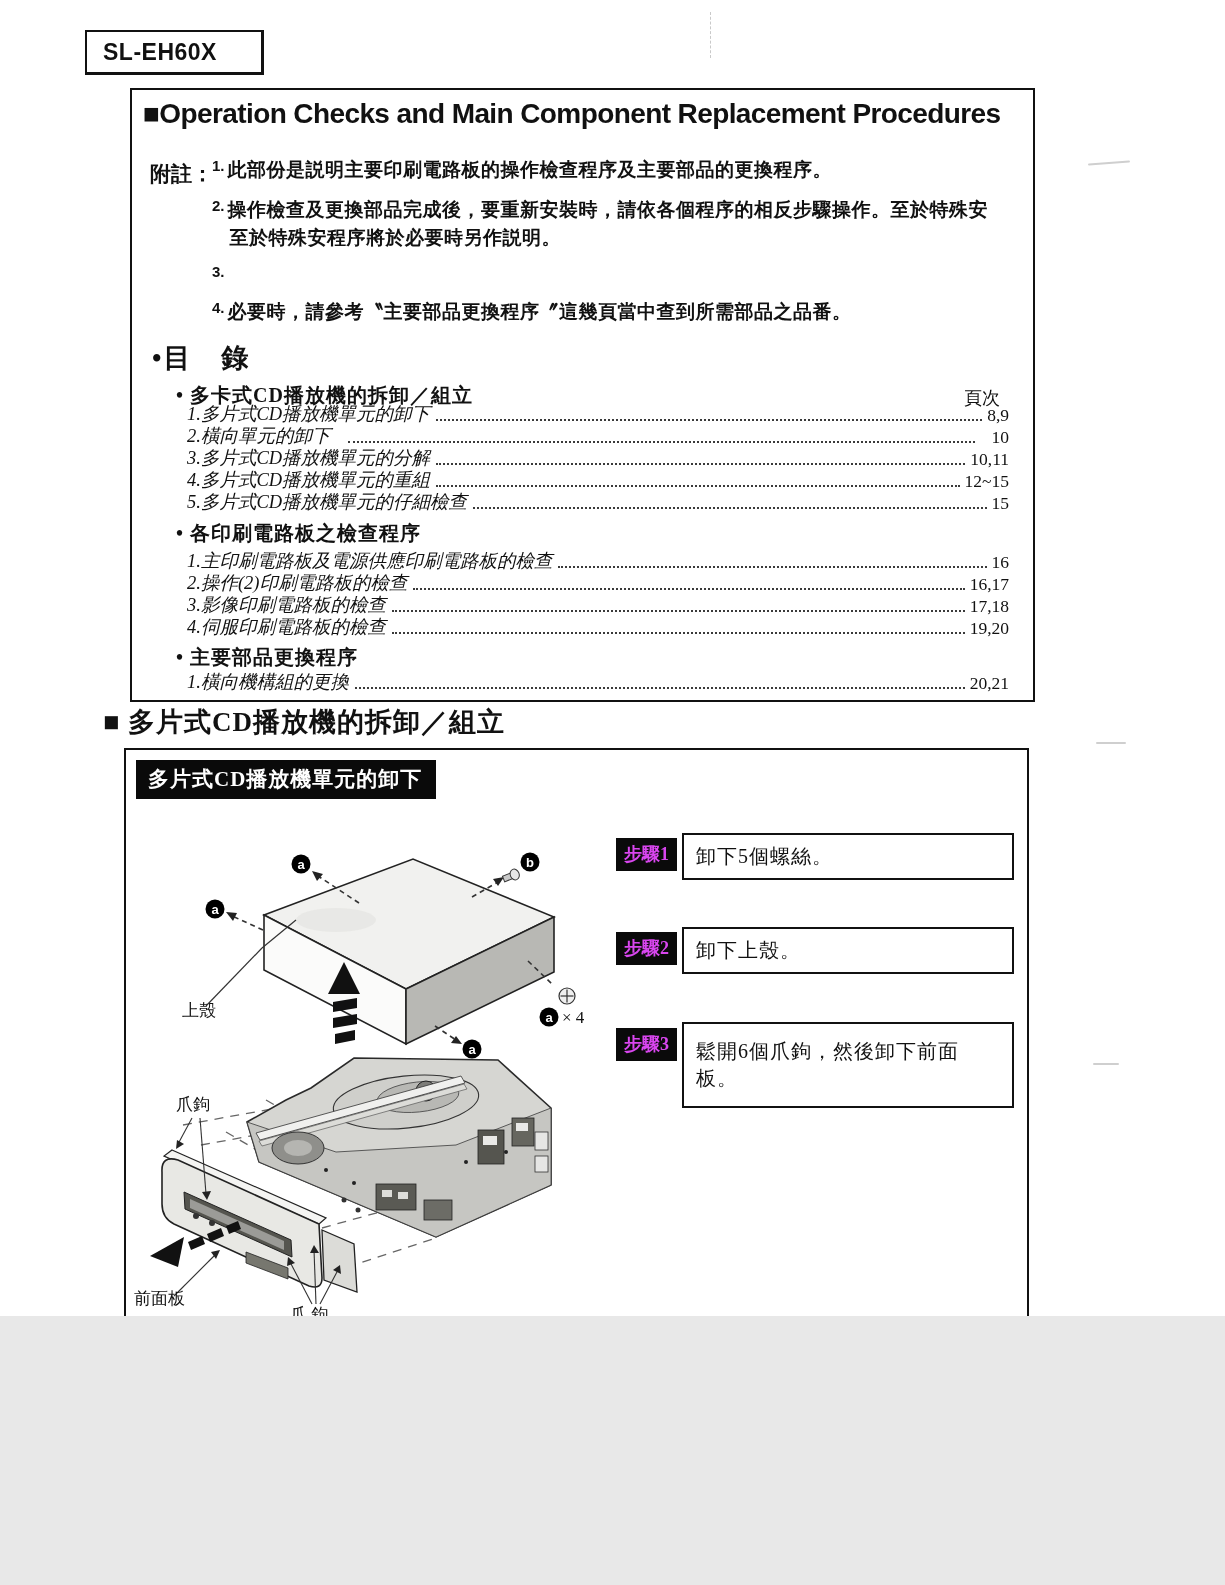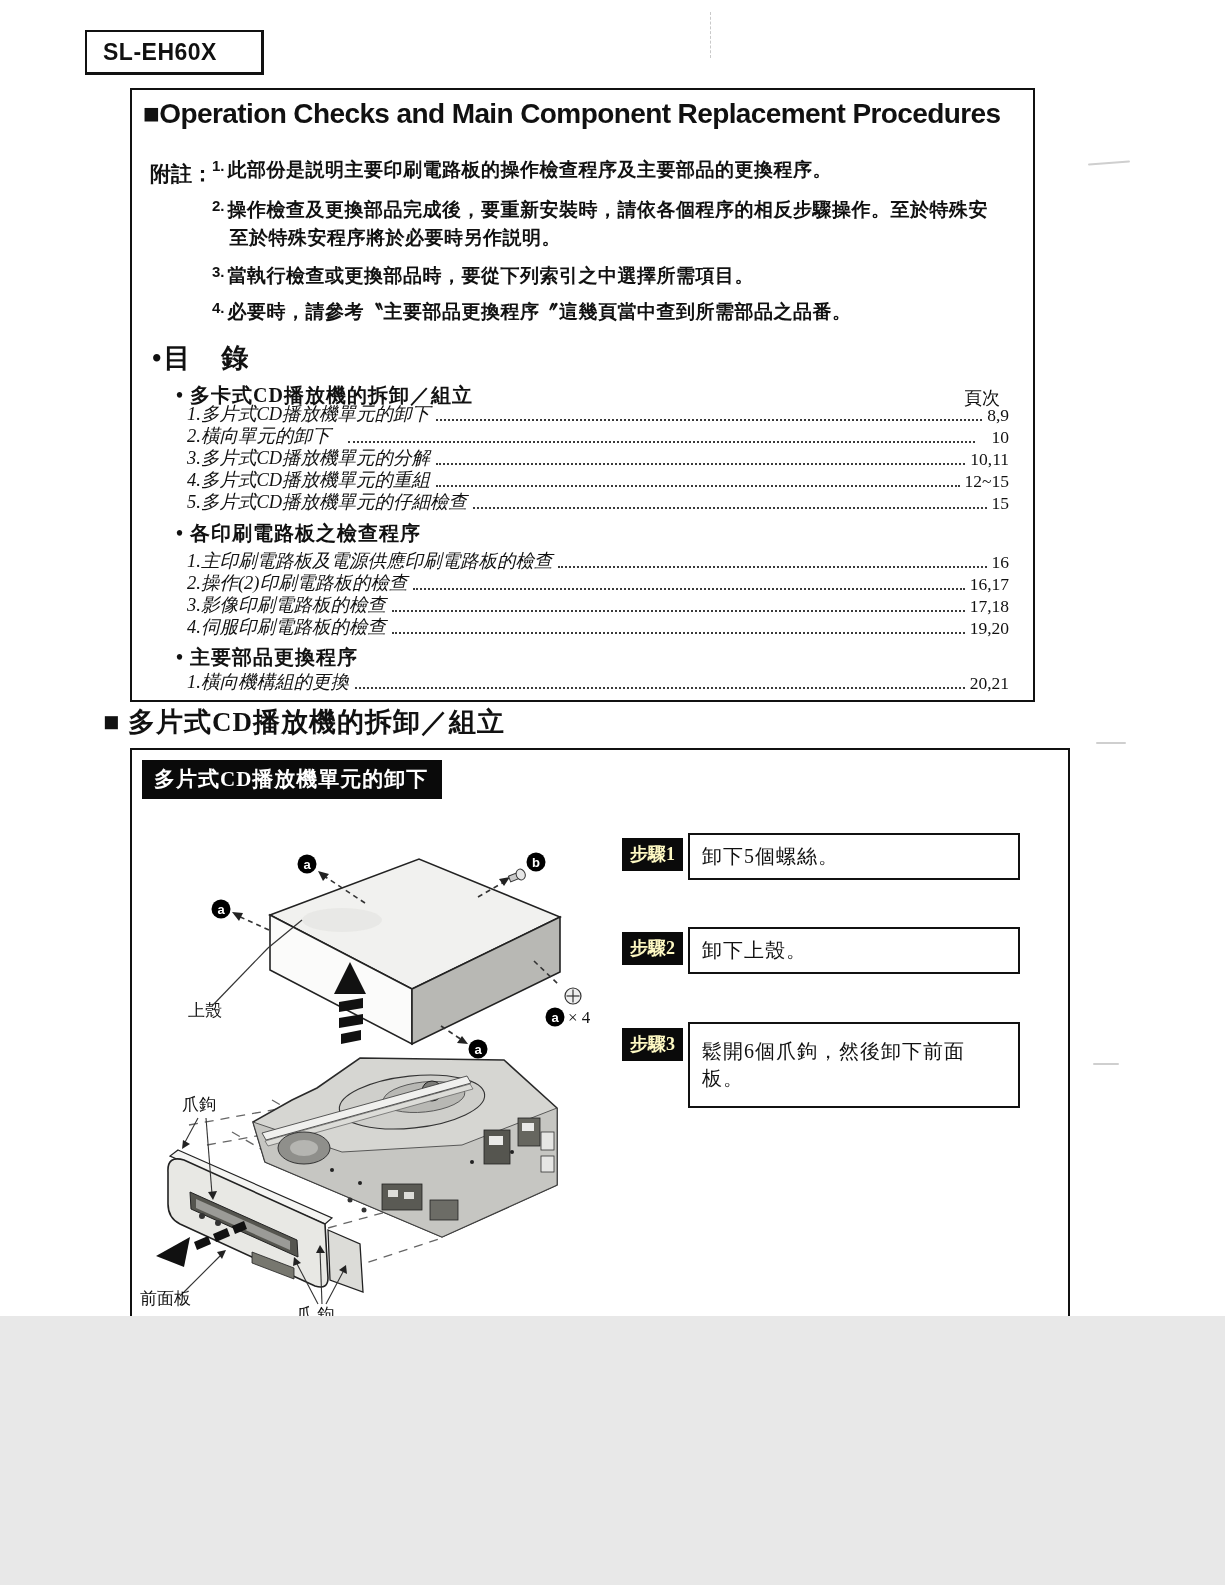--- a/index.html
+++ b/index.html
@@ -13,21 +13,21 @@
   
   .model-box{
     left:85px;top:30px;width:158px;height:40px;
     border:2px solid #111;border-right-width:3px;border-bottom-width:3px;
     display:flex;align-items:center;padding-left:16px;
     font-weight:bold;font-size:23px;letter-spacing:0.5px;
   }
 
   
   .box1{left:130px;top:88px;width:901px;height:610px;border:2px solid #111;}
-  .box2{left:130px;top:748px;width:901px;height:580px;border:2px solid #111;padding-left:35px;}
+  .box2{left:124px;top:748px;width:901px;height:580px;border:2px solid #111;}
 
   .main-title{
     left:11px;top:8px;width:885px;
     font-weight:bold;font-size:28px;letter-spacing:-0.6px;white-space:nowrap;
   }
 
   .notes-label{left:18px;top:70px;font-weight:bold;font-size:21px;}
   .note{position:absolute;display:flex;width:810px;}
   .nnum{font-size:15px;font-weight:bold;padding-top:1px;margin-right:3px;font-family:"Liberation Sans",sans-serif;}
   .ntext{font-weight:bold;font-size:19px;line-height:28px;font-family:"Liberation Sans",sans-serif;letter-spacing:0.5px;}
@@ -43,21 +43,21 @@
   .leader{flex:1;border-bottom:2px dotted #3a3a3a;margin:0 5px 5px 6px;height:1px;}
   .tpage{white-space:nowrap;font-size:17.5px;}
 
   .sec-heading{left:103px;top:704px;font-weight:bold;font-size:27px;letter-spacing:1px;}
 
   .proc-tag{
     left:10px;top:10px;background:#0a0a0a;color:#fff;
     padding:5px 14px 6px 12px;font-weight:bold;font-size:21px;letter-spacing:1px;
   }
   .step-tag{
-    position:absolute;background:#0a0a0a;color:#fef9c3;
+    position:absolute;background:#0a0a0a;color:#d946ef;
     padding:4px 8px 5px 8px;font-weight:bold;font-size:18px;white-space:nowrap;
   }
   .step-box{
     position:absolute;border:2px solid #111;background:#fff;
     width:304px;padding:8px 12px;font-size:20px;letter-spacing:1px;
   }
 
   .page-num{left:557px;top:1368px;font-size:19px;letter-spacing:2px;}
 
   
@@ -90,21 +90,20 @@
     </div>
     <div class="note" style="left:80px;top:106px;">
       <span class="nnum">2.</span>
       <div>
         <div class="ntext">操作檢查及更換部品完成後，要重新安裝時，請依各個程序的相反步驟操作。至於特殊安</div>
         <div class="ntext" style="margin-left:2px;">至於特殊安程序將於必要時另作説明。</div>
       </div>
     </div>
     <div class="note" style="left:80px;top:172px;">
       <span class="nnum">3.</span>
-      <div class="ntext">當執行檢查或更換部品時，要從下列索引之中選擇所需項目。</div>
     </div>
     <div class="note" style="left:80px;top:208px;">
       <span class="nnum">4.</span>
       <div class="ntext">必要時，請參考〝主要部品更換程序〞這幾頁當中查到所需部品之品番。</div>
     </div>
 
     <div class="abs toc-title">•目　錄</div>
     <div class="abs page-col">頁次</div>
 
     <div class="toc-sec" style="left:44px;top:292px;">• 多卡式CD播放機的拆卸／組立</div>

